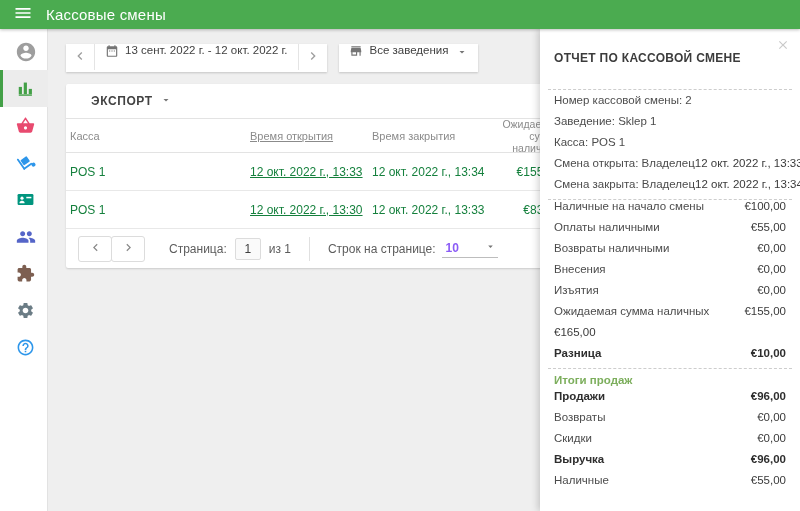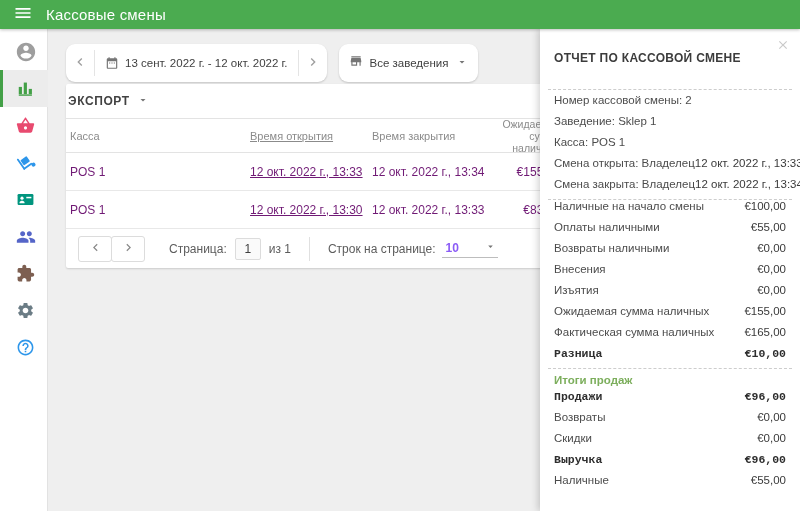--- a/index.html
+++ b/index.html
@@ -19,42 +19,42 @@
              border-right:1px solid #e2e2e2; z-index:5; padding-top:4px; }
   .nav-item { width:48px; height:37px; display:flex; align-items:center; justify-content:center;
               cursor:pointer; border-left:3px solid transparent; }
   .nav-item.active { background:#ececec; border-left:3px solid #43a047; }
   .nav-item svg { display:block; }
 
   
   .main { position:absolute; left:48px; top:29px; right:0; bottom:0; background:#efefef; }
 
   .toolbar { position:absolute; left:18px; top:15px; display:flex; align-items:stretch; height:26px; }
-  .wbox { background:#ffffff; border-radius:9px; box-shadow:0 1px 2px rgba(0,0,0,.18);
-          display:flex; align-items:center; height:38px; }
+  .wbox { background:#ffffff; border-radius:0; box-shadow:0 1px 2px rgba(0,0,0,.18);
+          display:flex; align-items:flex-start; height:28px; }
   .datebox { margin-right:12px; }
   .nav-arrow { width:28px; height:26px; background:none; border:none; display:flex;
                align-items:center; justify-content:center; cursor:pointer; }
   .vsep { width:1px; height:26px; background:#e4e4e4; }
   .date-text { font-size:11.5px; color:#3f3f3f; padding:0 10px 0 6px; white-space:nowrap; }
   .cal-wrap { padding-left:10px; display:flex; align-items:center; }
   .venuebox { padding:0 10px; cursor:pointer; }
   .venue-text { font-size:11.5px; color:#3f3f3f; padding:0 8px 0 7px; white-space:nowrap; }
 
   
   .card { position:absolute; left:18px; top:55px; width:512px; background:#ffffff;
           border-radius:2px; box-shadow:0 1px 2px rgba(0,0,0,.15); }
-  .export-row { height:34px; display:flex; align-items:center; padding-left:2px; }
+  .export-row { height:34px; display:flex; align-items:center; padding-left:25px; }
   .export-btn { background:none; border:none; display:flex; align-items:center; cursor:pointer;
                 font-family:inherit; font-size:12px; color:#424242; letter-spacing:.6px; font-weight:bold; }
   .export-btn svg { margin-left:7px; }
   .thead { display:flex; align-items:center; height:35px; border-top:1px solid #e3e3e3;
            border-bottom:1px solid #e3e3e3; color:#8b8b8b; font-size:11px; }
   .trow  { display:flex; align-items:center; height:38px; border-bottom:1px solid #e8e8e8;
-           font-size:12px; color:#701a75; cursor:pointer; }
+           font-size:12px; color:#15803d; cursor:pointer; }
   .c1 { flex:0 0 184px; padding-left:4px; }
   .c2 { flex:0 0 122px;text-decoration:underline; }
   .c3 { flex:0 0 122px; }
   .c4 { flex:1 1 auto; text-align:right; padding-right:18px; }
   .thead .c4 { font-size:10.5px; line-height:12px; }
 
   .pagination { height:39px; display:flex; align-items:center; padding-left:12px;
                 font-size:12px; color:#5c5c5c; }
   .pg-btn { width:34px; height:26px; background:#ffffff; border:1px solid #dcdcdc; border-radius:3px;
             display:flex; align-items:center; justify-content:center; cursor:pointer; }
@@ -74,21 +74,21 @@
                  width:18px; height:18px; display:flex; align-items:center; justify-content:center; }
   .panel-title { margin-top:22px; text-align:left; font-size:12px; font-weight:bold; color:#3c3c3c;
                  letter-spacing:.3px; }
   .dash { border-top:1px dashed #cdcdcd; margin:0 -6px; }
   .dash.after-title { margin-top:24px; }
   .p-info { margin-top:4px; }
   .p-row { display:flex; justify-content:space-between; align-items:flex-start; height:21px;
            font-size:11.5px; }
   .p-label { color:#4c4c4c; white-space:nowrap; }
   .p-value { color:#3a3a3a; white-space:nowrap; }
-  .p-row.bold .p-label, .p-row.bold .p-value { font-weight:bold; color:#2e2e2e;font-family:Liberation Mono, monospace; }
+  .p-row.bold .p-label, .p-row.bold .p-value { font-weight:bold; color:#2e2e2e; }
   .p-heading { height:21px; display:flex; align-items:center; font-size:11.5px; font-weight:bold;
                color:#7cae5c; }
 </style>
 </head>
 <body>
 
 <div class="app">
 
   <header class="appbar">
     <button class="hamburger">
@@ -326,21 +326,20 @@
       </div>
       <div class="p-row">
         <span class="p-label">Изъятия</span>
         <span class="p-value">€0,00</span>
       </div>
       <div class="p-row">
         <span class="p-label">Ожидаемая сумма наличных</span>
         <span class="p-value">€155,00</span>
       </div>
       <div class="p-row">
-        <span class="p-label">Фактическая сумма наличных</span>
         <span class="p-value">€165,00</span>
       </div>
       <div class="p-row bold">
         <span class="p-label">Разница</span>
         <span class="p-value">€10,00</span>
       </div>
     </div>
 
     <div class="dash"></div>
 

